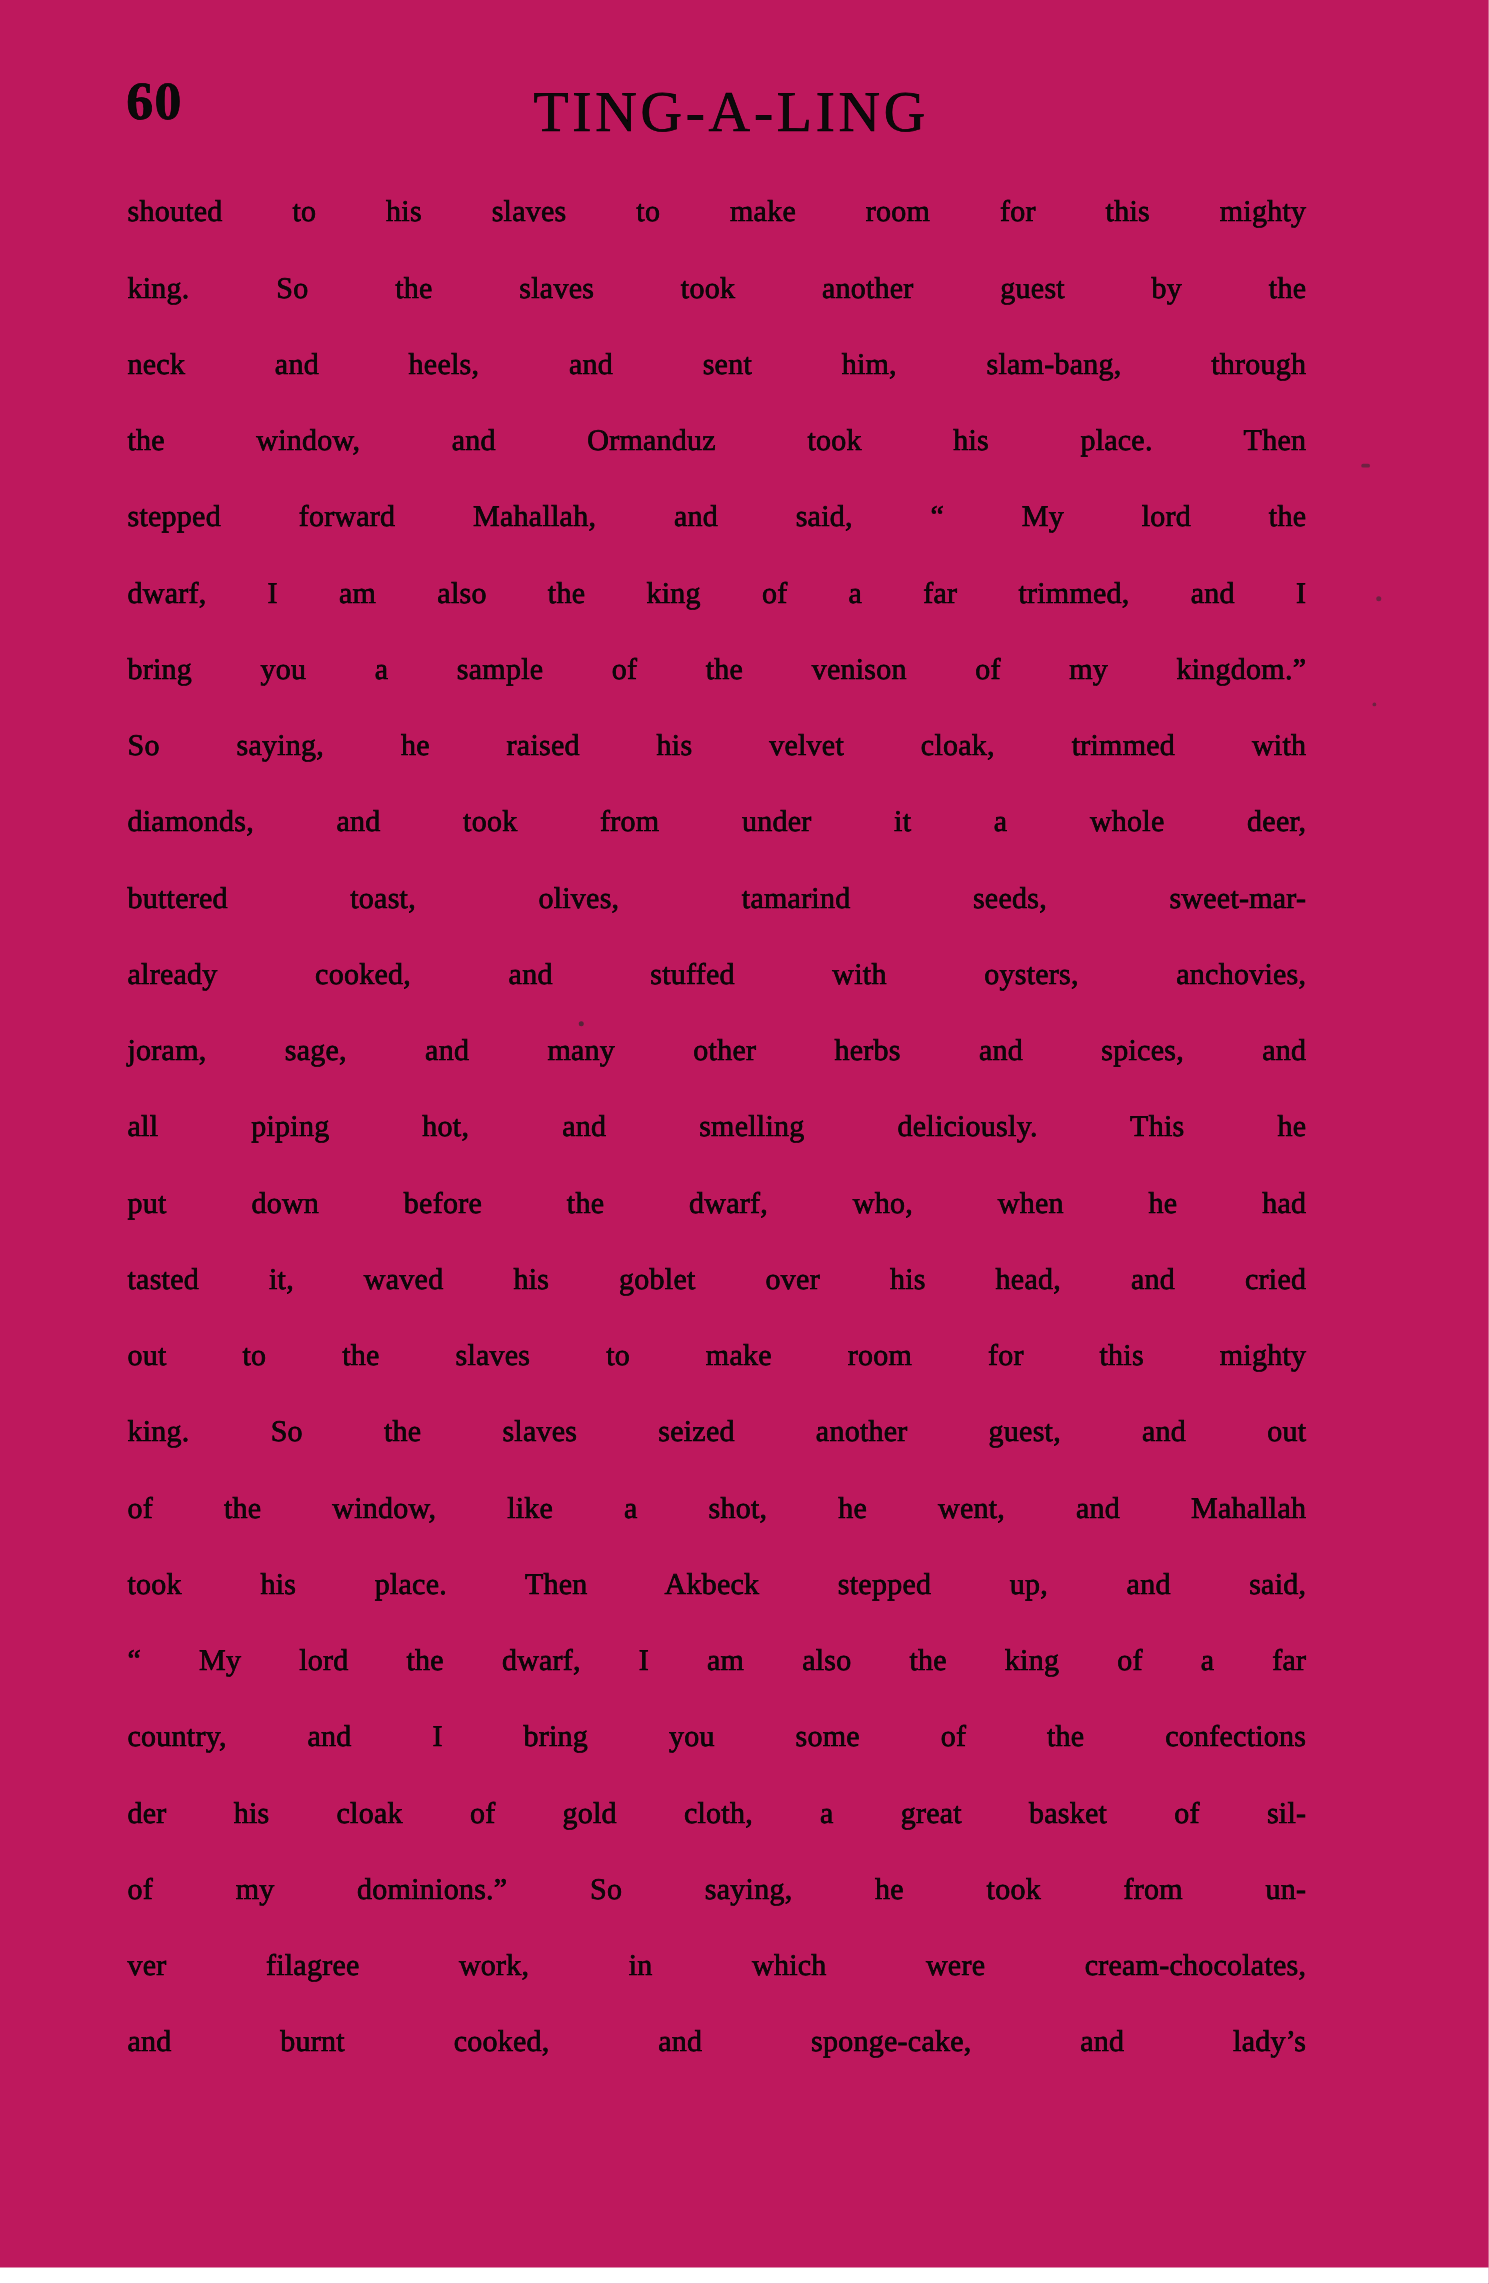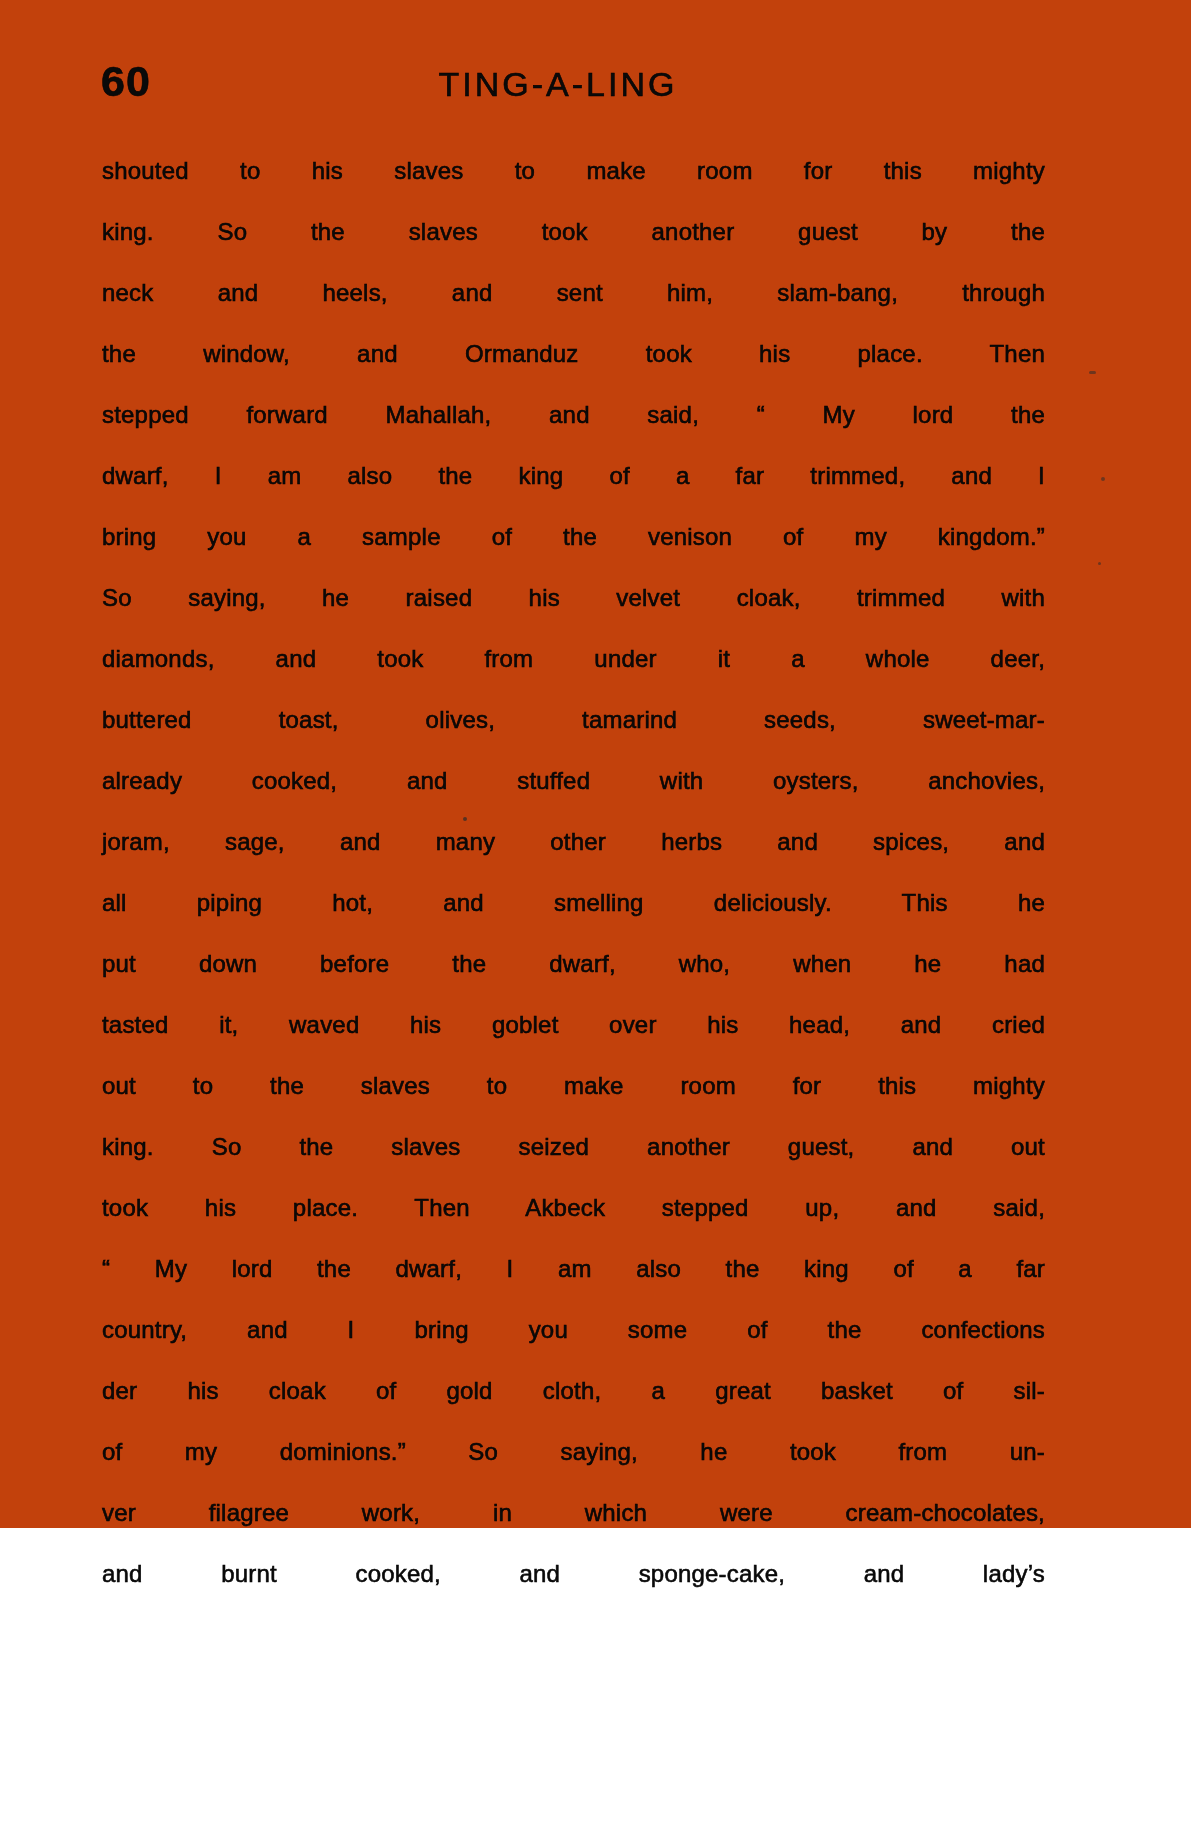--- a/index.html
+++ b/index.html
@@ -8,41 +8,41 @@
   }
   body {
     width: 1191px;
     height: 1827px;
     background: #ffffff;
     overflow: hidden;
   }
   .page {
     position: relative;
     width: 1191px;
-    height: 1528px;
-    background: #c2410c;
+    height: 1814px;
+    background: #be185d;
     color: #0a0a0a;
-    font-family: Liberation Sans, sans-serif;
+    font-family: Liberation Serif, serif;
     -webkit-text-stroke: 0.55px #000000;
   }
   .page-number {
     position: absolute;
     left: 101px;
     top: 60px;
     font-size: 43px;
     line-height: 1;
     font-weight: bold;
     letter-spacing: 1px;
   }
   .running-title {
     position: absolute;
-    left: 558px;
+    left: 585px;
     top: 67px;
     transform: translateX(-50%);
-    font-size: 34px;
+    font-size: 46px;
     line-height: 1;
     letter-spacing: 3px;
     white-space: nowrap;
   }
   .text-block {
     position: absolute;
     left: 102px;
     top: 140px;
     width: 943px;
   }
@@ -91,20 +91,21 @@
     <p class="line">So saying, he raised his velvet cloak, trimmed with</p>
     <p class="line">diamonds, and took from under it a whole deer,</p>
     <p class="line">buttered toast, olives, tamarind seeds, sweet-mar-</p>
     <p class="line">already cooked, and stuffed with oysters, anchovies,</p>
     <p class="line">joram, sage, and many other herbs and spices, and</p>
     <p class="line">all piping hot, and smelling deliciously. This he</p>
     <p class="line">put down before the dwarf, who, when he had</p>
     <p class="line">tasted it, waved his goblet over his head, and cried</p>
     <p class="line">out to the slaves to make room for this mighty</p>
     <p class="line">king. So the slaves seized another guest, and out</p>
+    <p class="line">of the window, like a shot, he went, and Mahallah</p>
     <p class="line">took his place. Then Akbeck stepped up, and said,</p>
     <p class="line">“ My lord the dwarf, I am also the king of a far</p>
     <p class="line">country, and I bring you some of the confections</p>
     <p class="line">der his cloak of gold cloth, a great basket of sil-</p>
     <p class="line">of my dominions.” So saying, he took from un-</p>
     <p class="line">ver filagree work, in which were cream-chocolates,</p>
     <p class="line">and burnt cooked, and sponge-cake, and lady’s</p>
   </main>
 
   <div class="speck speck-1"></div>

